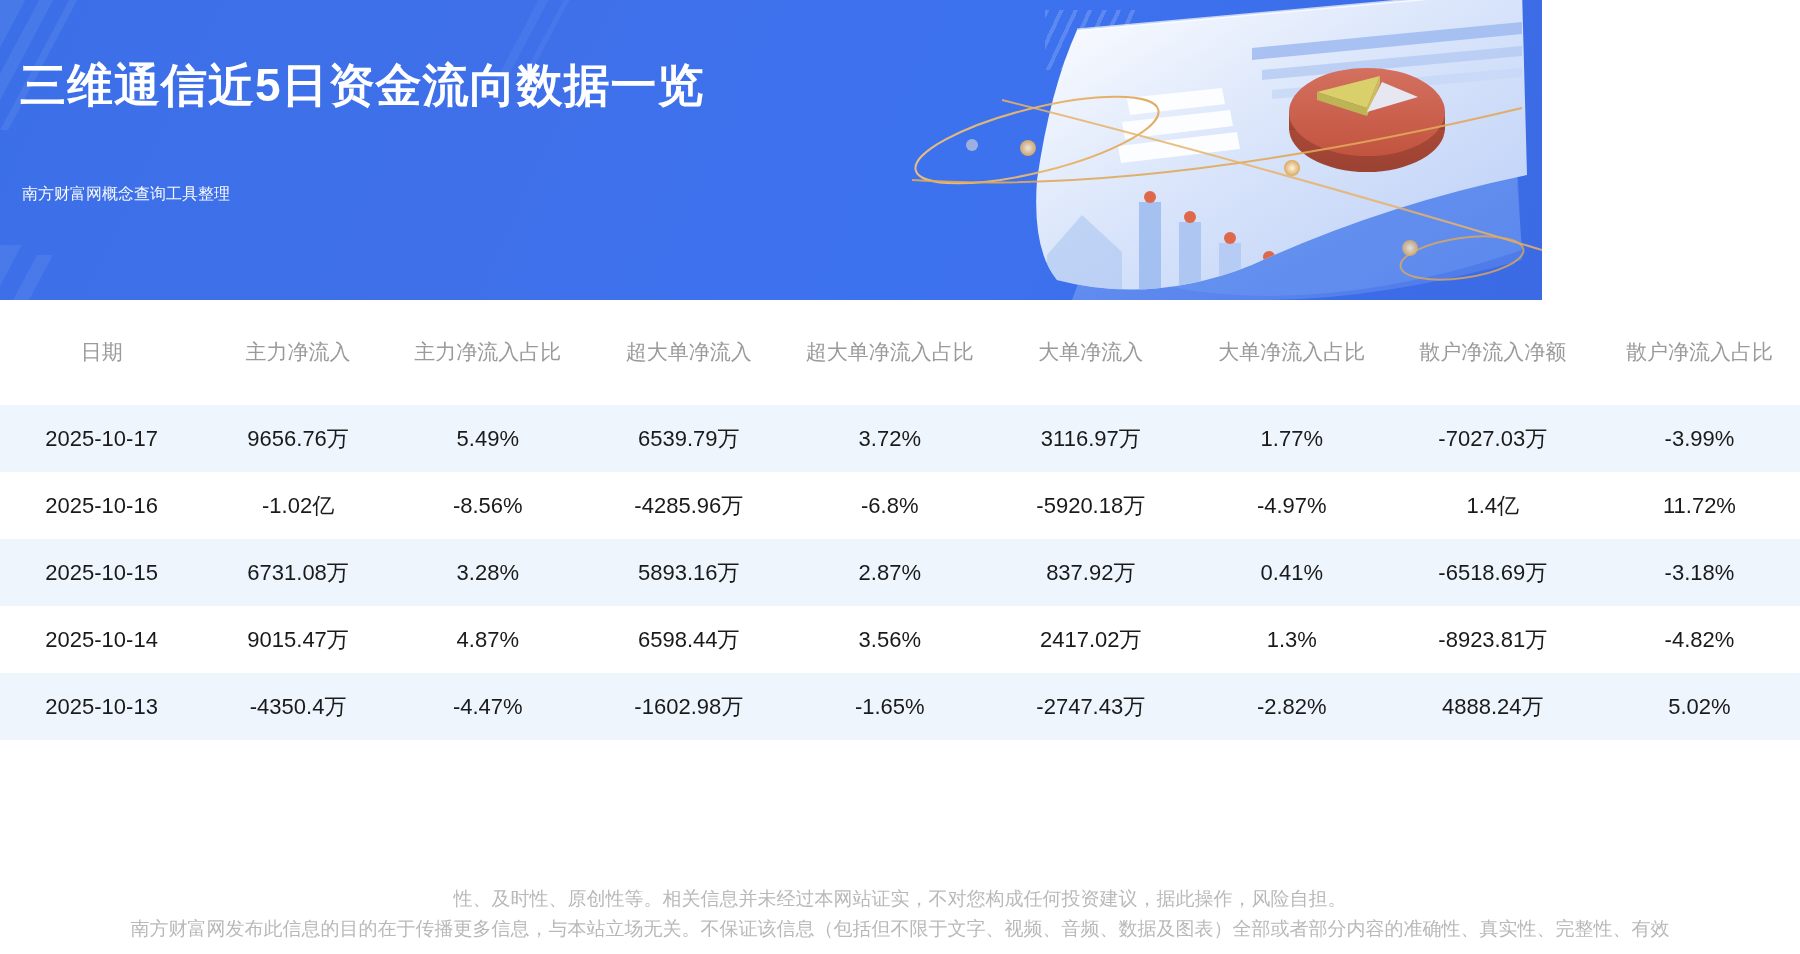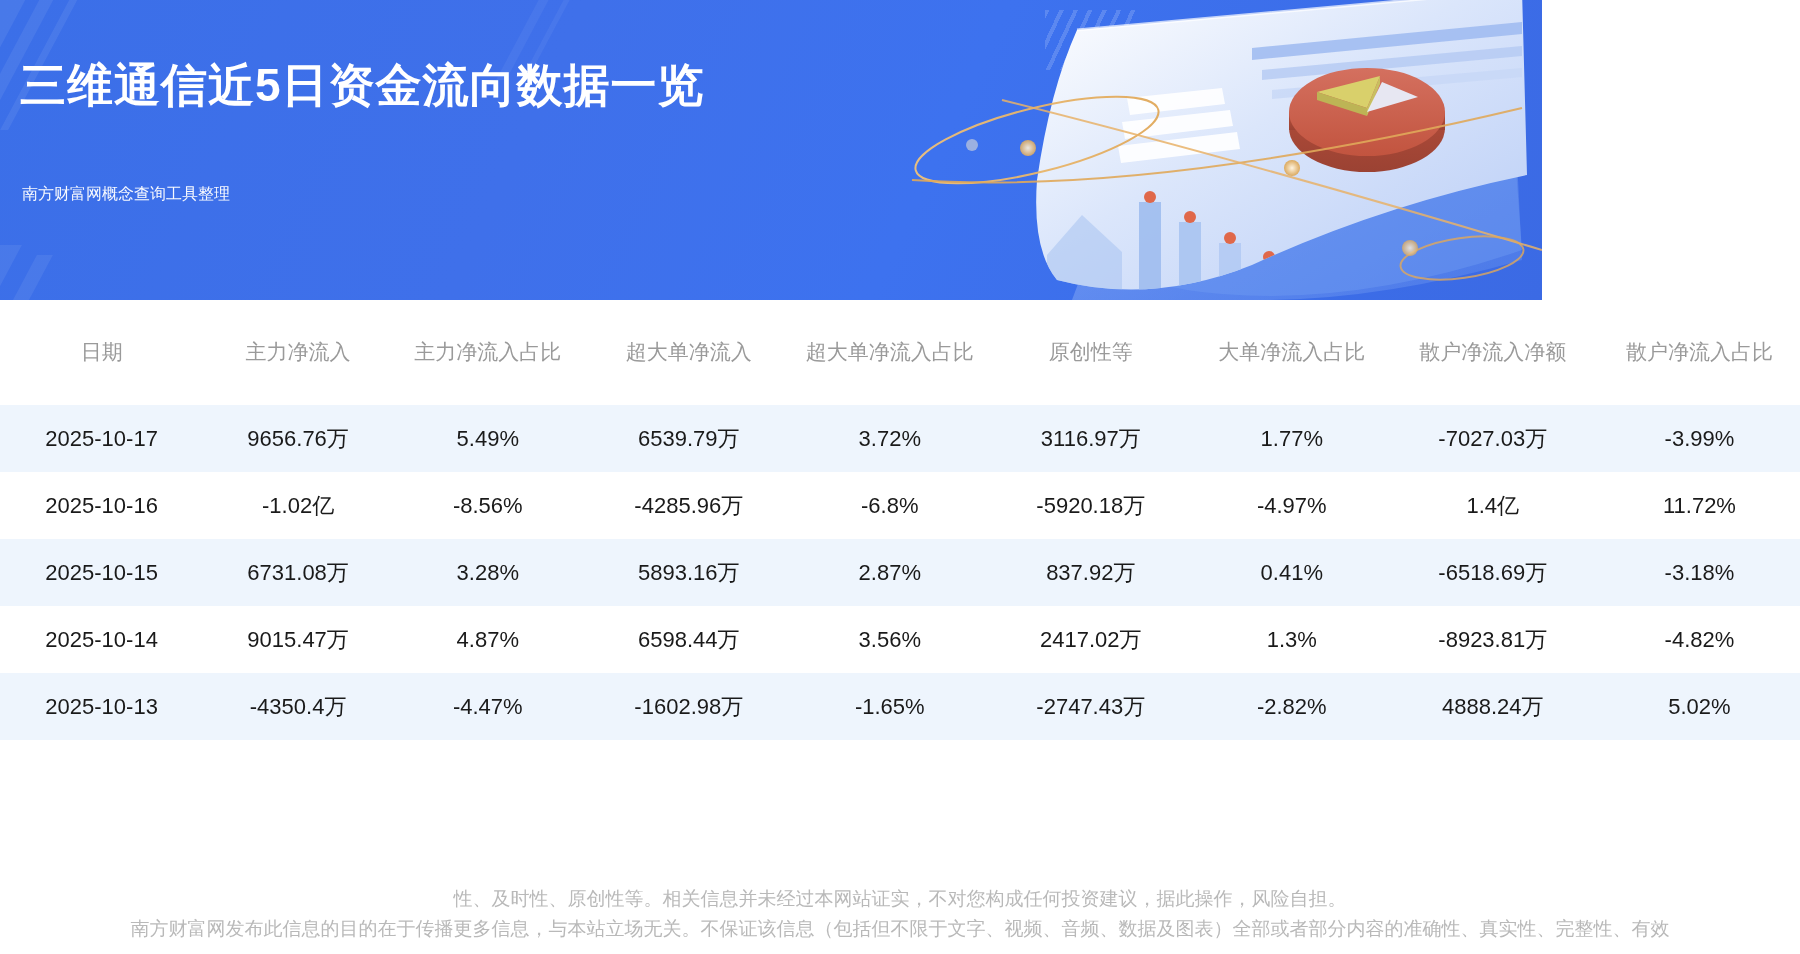--- a/index.html
+++ b/index.html
@@ -271,21 +271,21 @@
         <col class="col-g">
         <col class="col-h">
     </colgroup>
     <thead>
       <tr>
         <th>日期</th>
         <th>主力净流入</th>
         <th>主力净流入占比</th>
         <th>超大单净流入</th>
         <th>超大单净流入占比</th>
-        <th>原创性等</th>
+        <th>大单净流入</th>
         <th>大单净流入占比</th>
         <th>散户净流入净额</th>
         <th>散户净流入占比</th>
       </tr>
     </thead>
     <tbody>
       <tr>
         <td>2025-10-17</td>
         <td>9656.76万</td>
         <td>5.49%</td>

